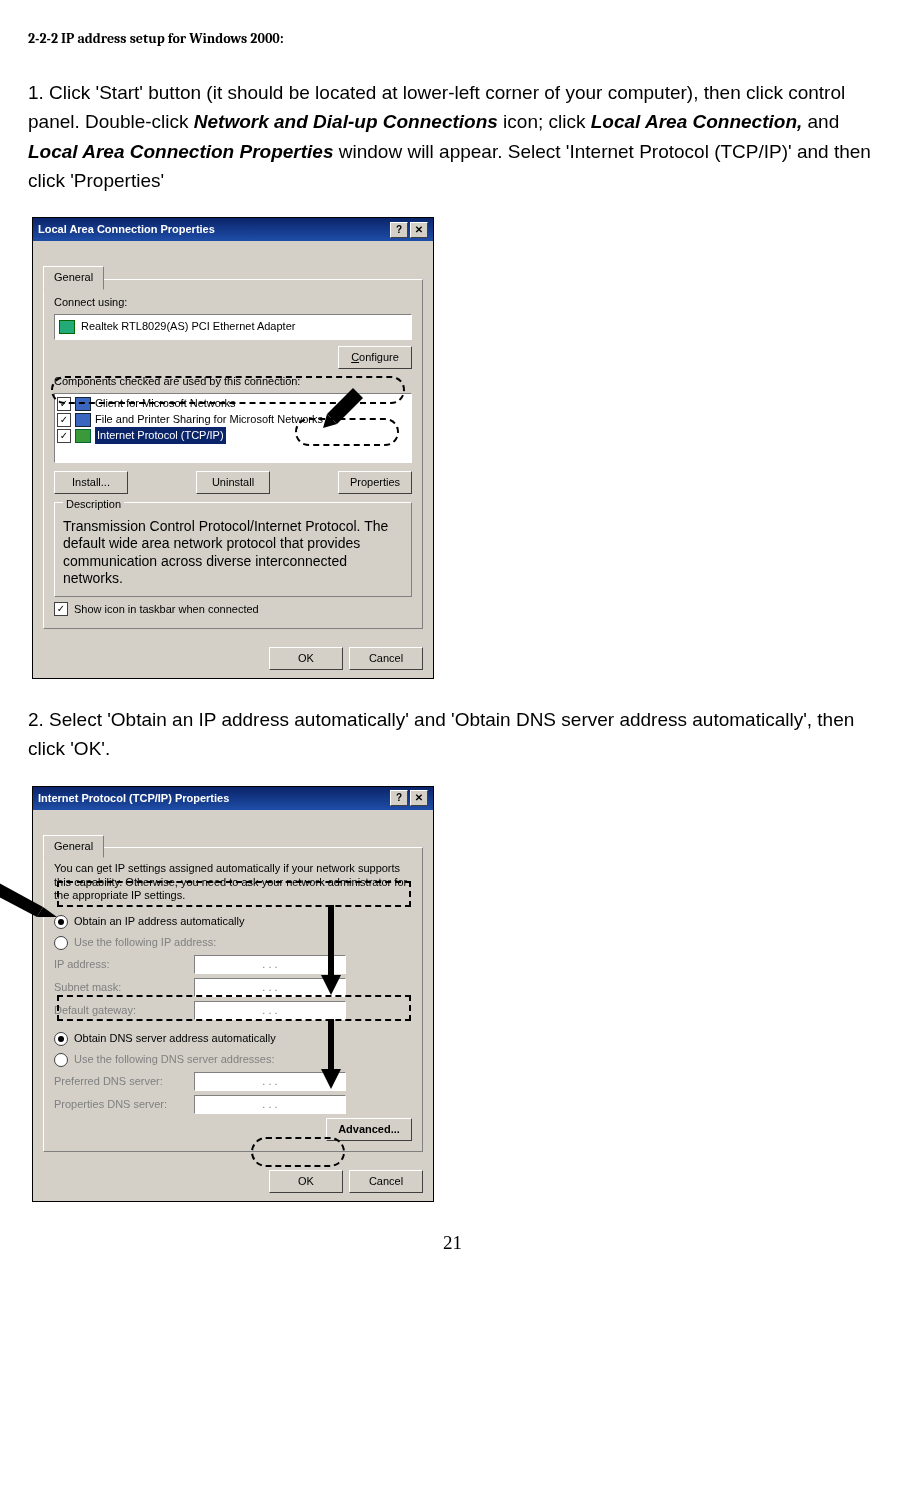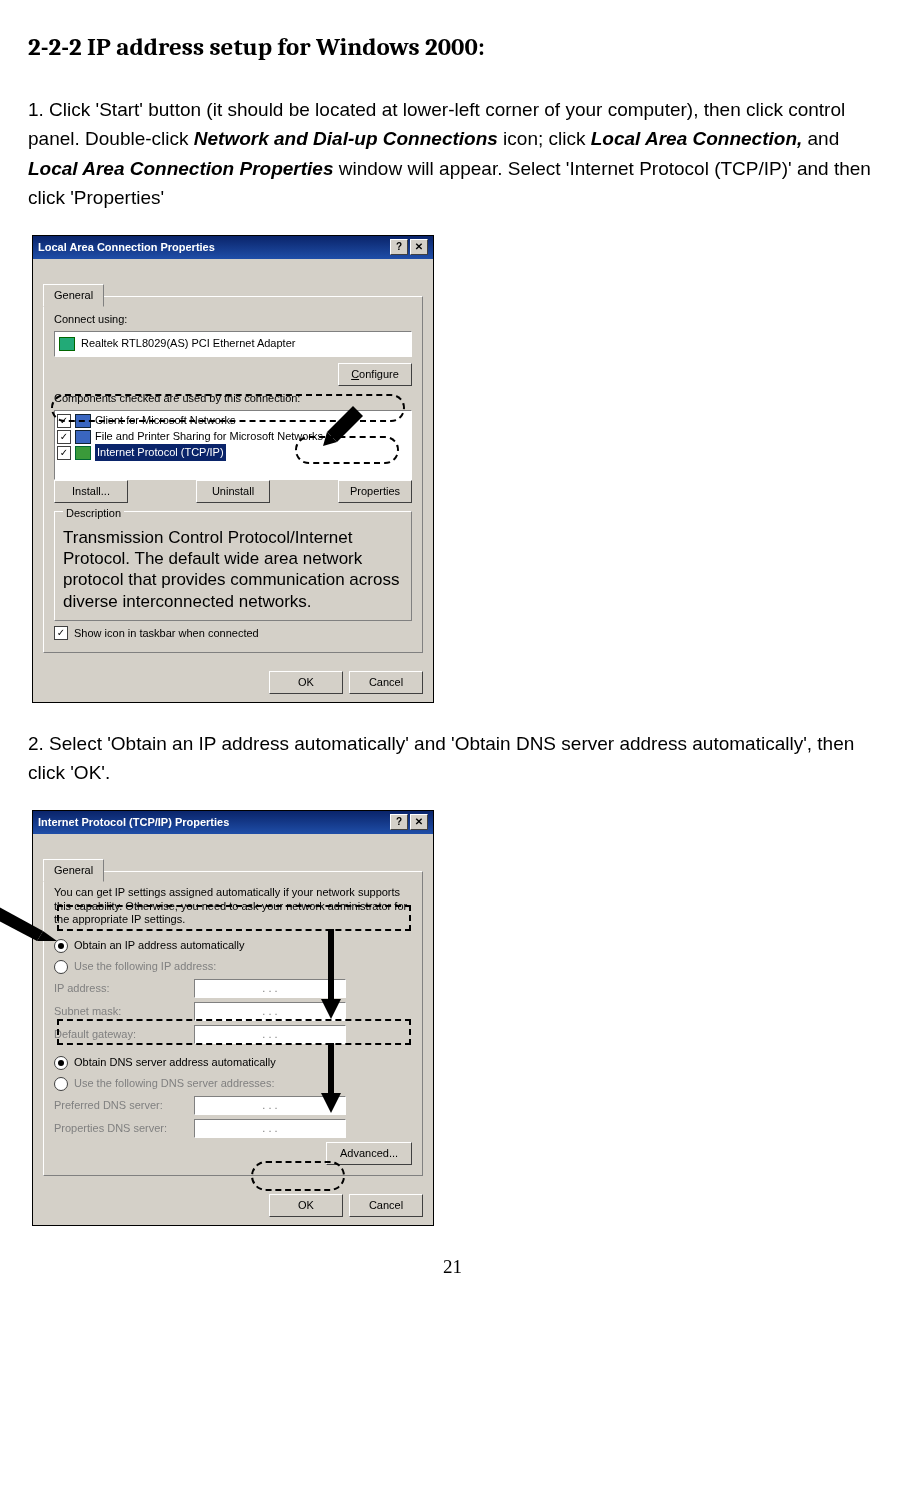--- a/index.html
+++ b/index.html
@@ -9,21 +9,21 @@
     font-size: 19px;
     line-height: 1.55;
     color: #000;
     width: 905px;
     box-sizing: border-box;
     background: #fff;
   }
   .heading {
     font-family: Cambria, Georgia, 'Times New Roman', serif;
     font-weight: 700;
-    font-size: 25px;
+    font-size: 14px;
     margin-bottom: 28px;
   }
   .para { margin-bottom: 22px; }
   .bi { font-weight: 700; font-style: italic; }
 
   
   .win {
     position: relative;
     width: 400px;
     border: 1px solid #000;
@@ -106,21 +106,21 @@
   .sel { background:#0a246a;color:#fff;padding:0 2px; }
   .fieldset {
     border:1px solid #808080;
     border-top-color:#fff; border-left-color:#fff;
     padding:6px 8px 8px 8px; margin-top:8px;
   }
   .legend {
     position:relative; top:-13px; background:#d4d0c8; padding:0 3px; display:inline-block;
   }
   .chkline { display:flex; align-items:center; gap:6px; margin-top:4px; }
-  .desc { font-size:17px; line-height:1.25; }
+  .desc { font-size:14px; line-height:1.25; }
 
   
   .infotxt { font-size:11px; line-height:1.25; margin:4px 0 10px 0; }
   .radio { width:12px;height:12px;border:1px solid #404040;border-radius:50%;background:#fff;display:inline-flex;align-items:center;justify-content:center; }
   .radio .dot { width:6px;height:6px;border-radius:50%;background:#000; }
   .frow { display:flex; align-items:center; gap:10px; margin:4px 0; }
   .flabel { width:130px; color:#808080; }
   .ipbox {
     width:150px; height:17px; background:#fff;
     border:1px solid #808080; border-right-color:#fff; border-bottom-color:#fff;
@@ -174,21 +174,21 @@
             <span class="chk">✓</span>
             <span class="ico"></span>
             <span>File and Printer Sharing for Microsoft Networks</span>
           </div>
         <div class="li">
             <span class="chk">✓</span>
             <span class="ico g"></span>
             <span class="sel">Internet Protocol (TCP/IP)</span>
           </div>
       </div>
-      <div class="btn-row spread" style="">
+      <div class="btn-row spread" style="margin-top:8px;">
         <span class="btn">Install...</span>
         <span class="btn">Uninstall</span>
         <span class="btn">Properties</span>
       </div>
       <div class="fieldset">
         <span class="legend">Description</span>
         <div class="desc" style="margin-top:-8px;">Transmission Control Protocol/Internet Protocol. The default wide area network protocol that provides communication across diverse interconnected networks.</div>
       </div>
       <div class="chkline">
         <span class="chk">✓</span>
@@ -261,21 +261,21 @@
       </div>
       <div class="frow">
           <span class="flabel">Preferred DNS server:</span>
           <span class="ipbox">.       .       .</span>
         </div>
       <div class="frow">
           <span class="flabel">Properties DNS server:</span>
           <span class="ipbox">.       .       .</span>
         </div>
 
-      <div class="btn-row right" style="margin-top:2px;">
+      <div class="btn-row right" style="margin-top:2px;font-weight:bold;">
         <span class="btn" style="min-width:84px;">Advanced...</span>
       </div>
     </div>
   </div>
   <div class="footer-btns">
     <span class="btn">OK</span>
     <span class="btn">Cancel</span>
   </div>
 
   <div class="dashbox" style="left:24px; top:94px; width:350px; height:22px;"></div>

